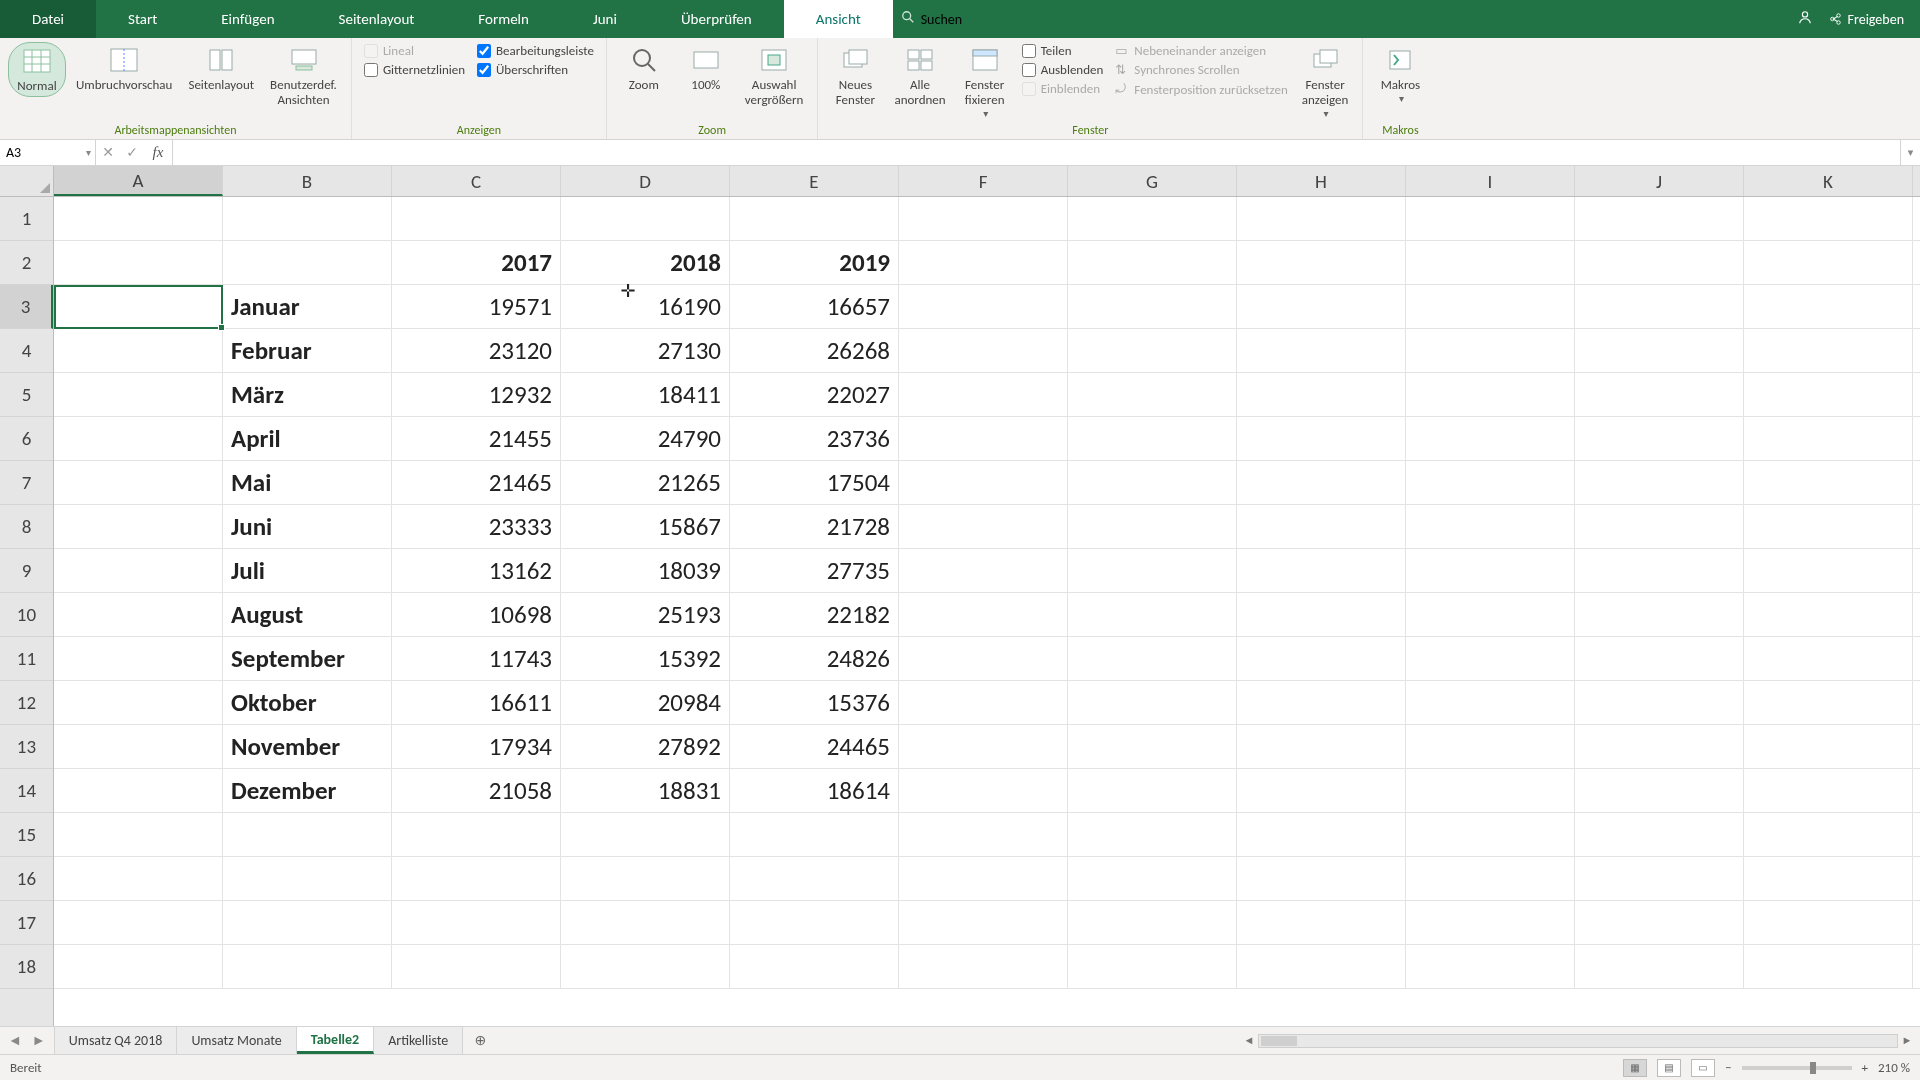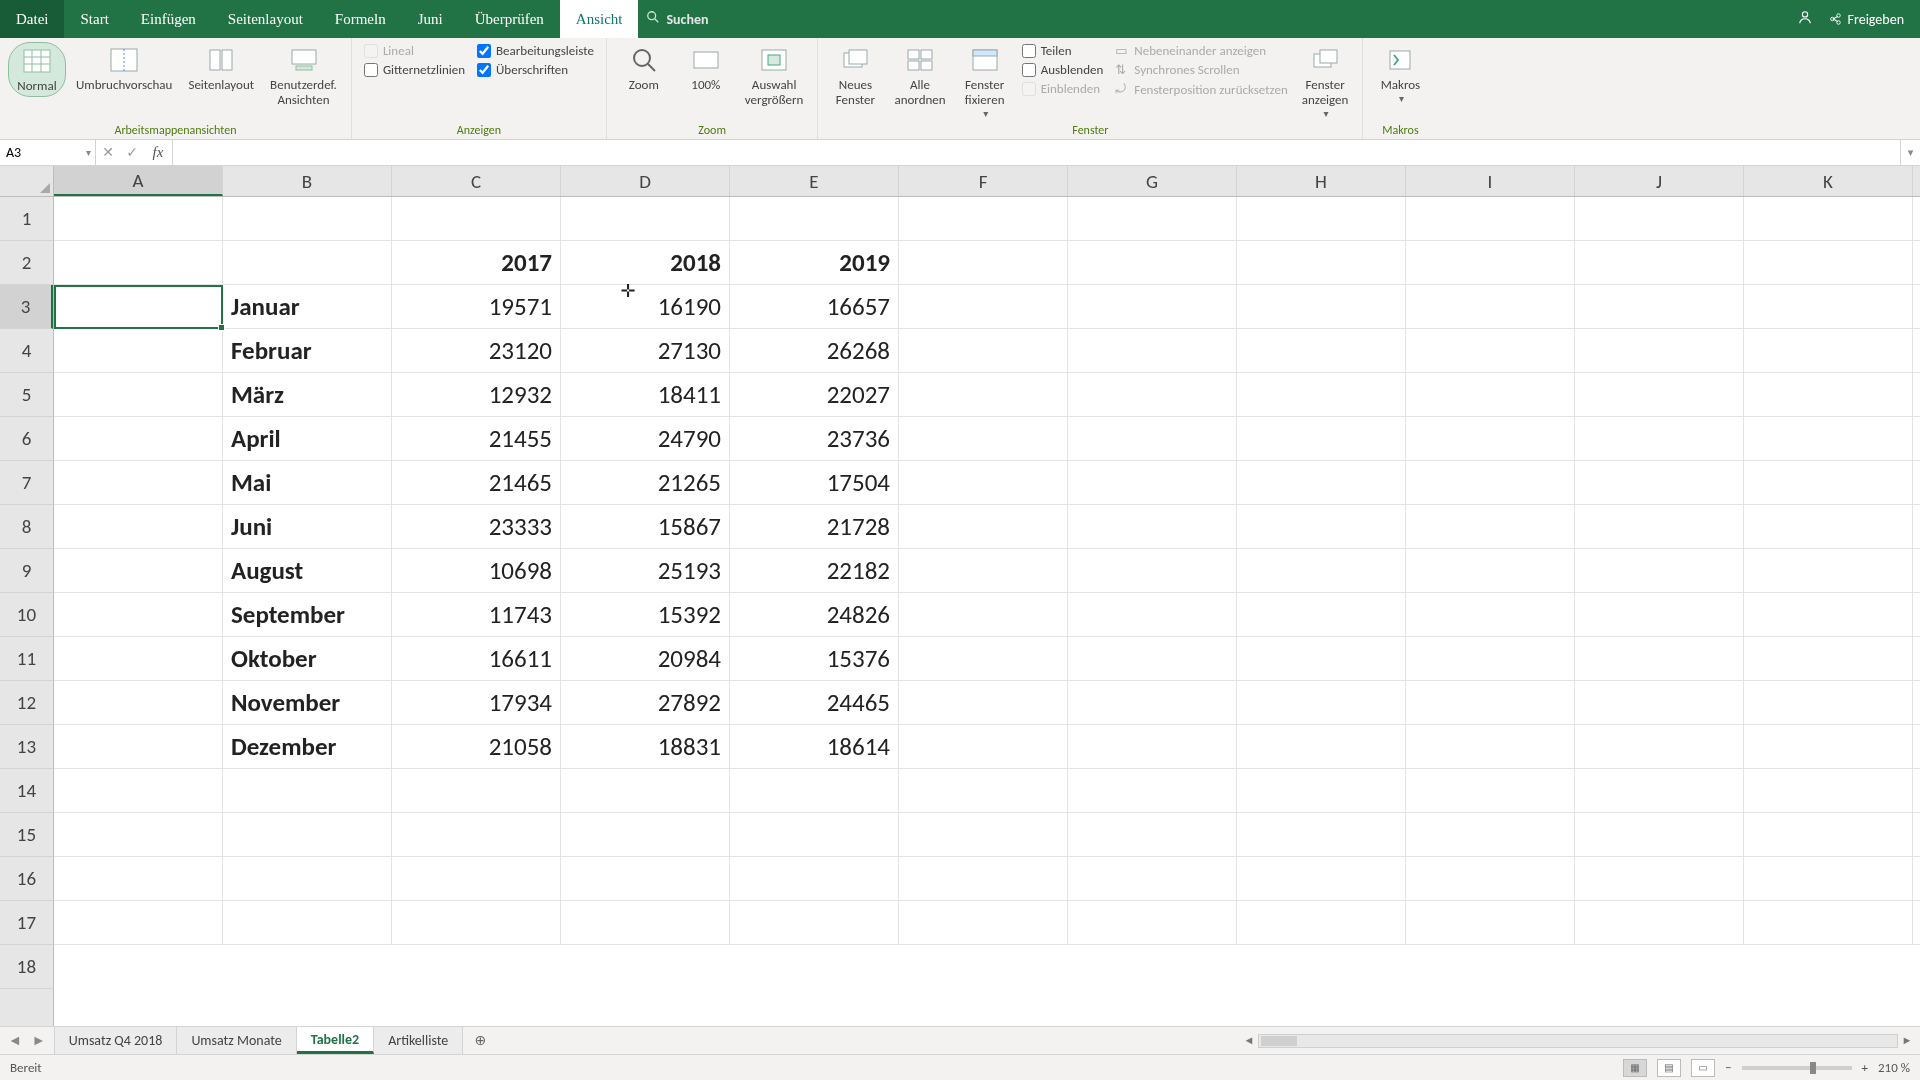--- a/index.html
+++ b/index.html
@@ -1,24 +1,24 @@
 <!DOCTYPE html>
 <html><head>
 <meta charset="utf-8">
 <style>
 * { margin: 0; padding: 0; box-sizing: border-box; font-family: "Segoe UI", Calibri, sans-serif; }
 body { width: 1920px; height: 1080px; overflow: hidden; background: #fff; display: flex; flex-direction: column; user-select: none; }
 
 
 .titlebar { height: 38px; background: #217346; display: flex; align-items: center; color: #fff; font-size: 15px; }
 .tabs { display: flex; height: 100%; }
-.tab { padding: 0 16px; display: flex; align-items: center; cursor: pointer; font-family: Liberation Serif, serif; }
+.tab { padding: 0 32px; display: flex; align-items: center; cursor: pointer; }
 .tab.file { background: #185c37; }
 .tab.active { background: #fff; color: #0f766e; }
-.search { display: flex; align-items: center; margin-left: 8px; gap: 6px; color: #e5e5e5; font-size: 14px; font-weight: bold; }
+.search { display: flex; align-items: center; margin-left: 8px; gap: 6px; color: #000000; font-size: 14px; }
 .search svg { width: 14px; height: 14px; fill: #cde6d8; }
 .titlebar-right { margin-left: auto; display: flex; align-items: center; gap: 16px; padding-right: 16px; font-size: 14px; }
 .titlebar-right svg { width: 14px; height: 14px; fill: #fff; }
 .share-btn { display: flex; align-items: center; gap: 6px; }
 
 
 .ribbon { height: 102px; background: #f3f2f1; border-bottom: 1px solid #d4d4d4; display: flex; font-size: 13px; color: #444; }
 .ribbon-group { border-right: 1px solid #e1dfdd; display: flex; flex-direction: column; padding: 4px 8px 0; }
 .ribbon-group-body { flex: 1; display: flex; align-items: flex-start; gap: 4px; }
 .ribbon-group-label { text-align: center; font-size: 12px; color: #4d7c0f; padding-bottom: 2px; }
@@ -471,20 +471,33 @@
         <div class="cell cE right">21728</div>
         <div class="cell cF"></div>
         <div class="cell cG"></div>
         <div class="cell cH"></div>
         <div class="cell cI"></div>
         <div class="cell cJ"></div>
         <div class="cell cK"></div>
       </div>
       <div class="row">
         <div class="cell cA"></div>
+        <div class="cell cB bold">Juli</div>
+        <div class="cell cC right">13162</div>
+        <div class="cell cD right">18039</div>
+        <div class="cell cE right">27735</div>
+        <div class="cell cF"></div>
+        <div class="cell cG"></div>
+        <div class="cell cH"></div>
+        <div class="cell cI"></div>
+        <div class="cell cJ"></div>
+        <div class="cell cK"></div>
+      </div>
+      <div class="row">
+        <div class="cell cA"></div>
         <div class="cell cB bold">August</div>
         <div class="cell cC right">10698</div>
         <div class="cell cD right">25193</div>
         <div class="cell cE right">22182</div>
         <div class="cell cF"></div>
         <div class="cell cG"></div>
         <div class="cell cH"></div>
         <div class="cell cI"></div>
         <div class="cell cJ"></div>
         <div class="cell cK"></div>

